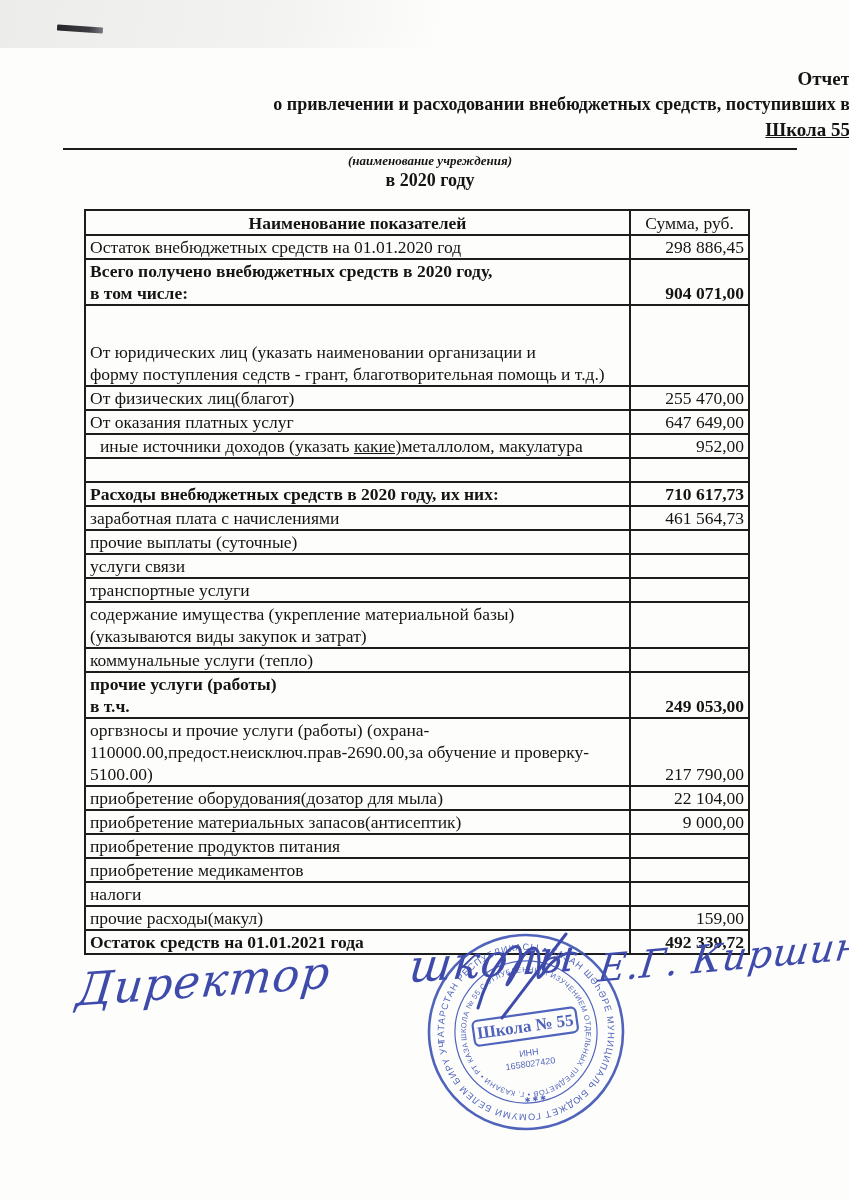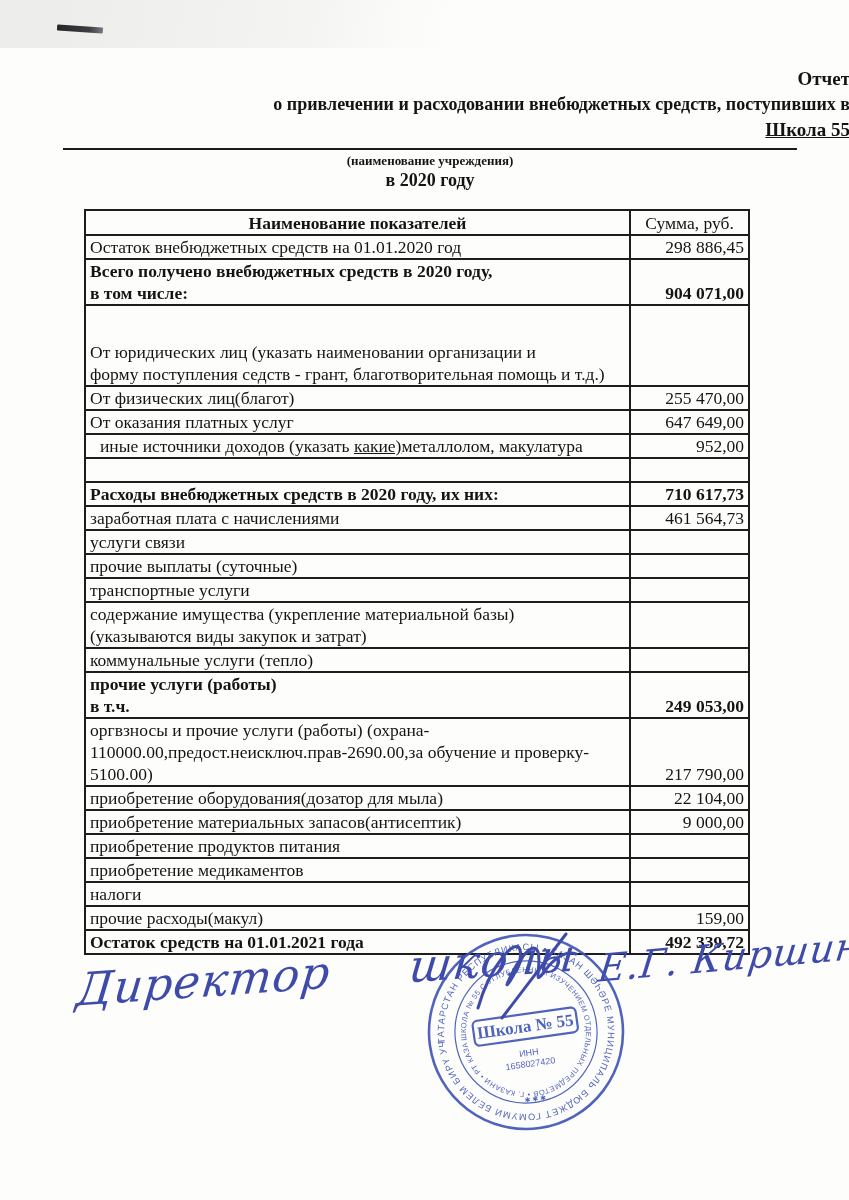--- a/index.html
+++ b/index.html
@@ -19,21 +19,21 @@
     position:absolute;left:57px;top:26px;width:46px;height:6px;
     background:linear-gradient(90deg,#26262a,#3c3c42 70%,#7a7a80);
     transform:rotate(4deg);border-radius:1px;
   }
   
   .doc-header{position:absolute;left:10px;top:66px;width:840px;text-align:right;}
   .doc-title{font-size:19px;font-weight:bold;line-height:25px;}
   .doc-subtitle{font-size:18px;font-weight:bold;line-height:26px;}
   .doc-institution{font-size:19px;font-weight:bold;text-decoration:underline;line-height:26px;display:inline-block;}
   .doc-rule{position:absolute;left:63px;top:148px;width:734px;height:0;border-top:2px solid #1c1c1c;}
-  .doc-caption{position:absolute;left:10px;top:153px;width:840px;text-align:center;font-size:13px;font-weight:bold;}
+  .doc-caption{position:absolute;left:10px;top:153px;width:840px;text-align:center;font-size:13px;font-weight:bold;font-style:italic;}
   .doc-year{position:absolute;left:10px;top:170px;width:840px;text-align:center;font-size:18px;font-weight:bold;}
   
   table.report{
     position:absolute;left:84px;top:209px;width:664px;
     border-collapse:collapse;table-layout:fixed;
     font-size:17.5px;line-height:22px;
   }
   table.report col.c1{width:545px;}
   table.report col.c2{width:119px;}
   table.report th,table.report td{
@@ -128,25 +128,25 @@
       </tr>
       <tr class="bold">
         <td class="c-label">Расходы внебюджетных средств в 2020 году, их них:</td>
         <td class="c-value">710 617,73</td>
       </tr>
       <tr>
         <td class="c-label">заработная плата с начислениями</td>
         <td class="c-value">461 564,73</td>
       </tr>
       <tr>
+        <td class="c-label">прочие выплаты (суточные)</td>
+        <td class="c-value"></td>
+      </tr>
+      <tr>
         <td class="c-label">услуги связи</td>
-        <td class="c-value"></td>
-      </tr>
-      <tr>
-        <td class="c-label">прочие выплаты (суточные)</td>
         <td class="c-value"></td>
       </tr>
       <tr>
         <td class="c-label">транспортные услуги</td>
         <td class="c-value"></td>
       </tr>
       <tr>
         <td class="c-label">содержание имущества (укрепление материальной базы)
 (указываются виды закупок и затрат)</td>
         <td class="c-value"></td>

